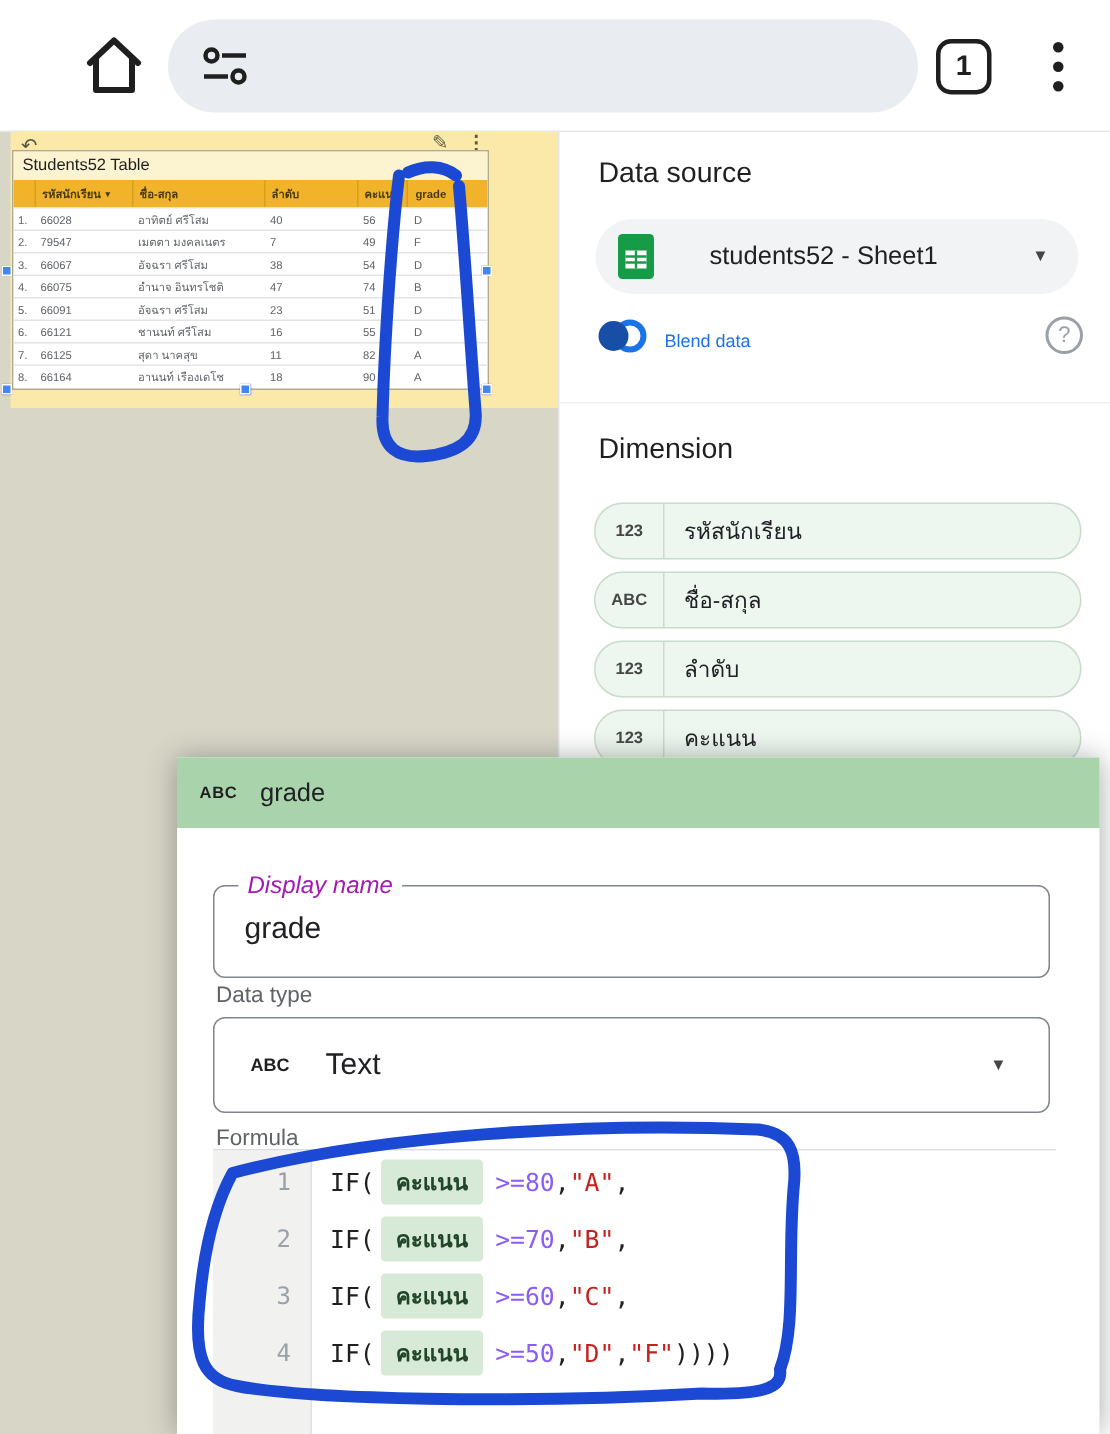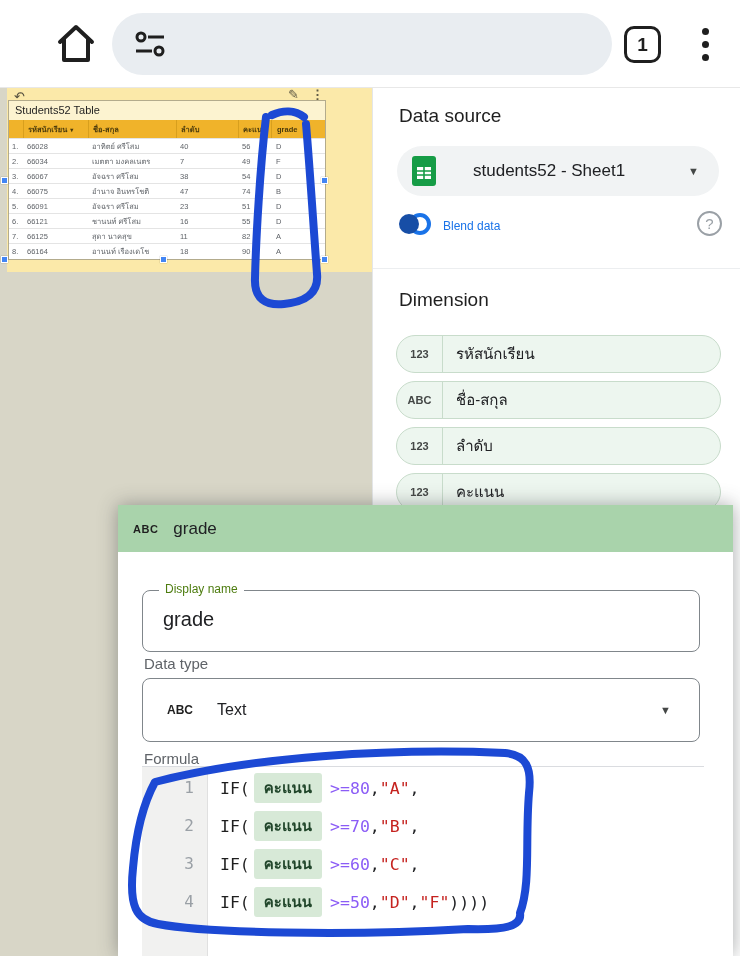--- a/index.html
+++ b/index.html
@@ -78,29 +78,29 @@
   .field-editor { position:absolute; left:118px; top:505px; width:615px; height:451px;
                   background:#fff; z-index:20; box-shadow:0 0 18px rgba(60,64,67,.45); }
   .fe-header { position:absolute; left:0; top:0; width:615px; height:47px; background:#a9d3ab;
                display:flex; align-items:center; padding-left:15px; }
   .fe-type { font-size:11px; font-weight:bold; color:#1f1f1f; letter-spacing:.5px; margin-right:15px; }
   .fe-title { font-size:17px; color:#202124; }
 
   .outlined-field { position:absolute; left:24px; top:85px; width:558px; height:62px;
                     border:1px solid #80868b; border-radius:8px; }
   .outlined-field label { position:absolute; left:16px; top:-9px; background:#fff;
-                          padding:0 6px; font-size:12px; color:#4d7c0f; }
+                          padding:0 6px; font-size:16px; color:#a21caf;font-style:italic; }
   .field-value { padding:17px 0 0 20px; font-size:20px; color:#202124; }
 
   .small-label { position:absolute; left:26px; font-size:15px; color:#5f6368; }
   .lbl-datatype { top:150px; } .lbl-formula { top:245px; }
   .datatype-select { position:absolute; left:24px; top:173px; width:558px; height:64px;
                      border:1px solid #80868b; border-radius:8px; display:flex; align-items:center; }
   .dt-badge { margin-left:24px; font-size:12px; font-weight:bold; color:#1f1f1f; }
-  .dt-value { margin-left:24px; font-size:16px; color:#202124; }
+  .dt-value { margin-left:24px; font-size:20px; color:#202124; }
   .dt-caret { position:absolute; right:28px; }
 
   .formula-editor { position:absolute; left:24px; top:261px; width:562px; height:190px;
                     border-top:1px solid #dadce0; display:flex; overflow:hidden; }
   .gutter { width:66px; background:#f1f1f0; border-right:1px solid #e0e0e0; padding-top:2px; }
   .ln { height:38px; line-height:38px; text-align:right; padding-right:13px;
         color:#9aa0a6; font-size:16px; font-family:"DejaVu Sans Mono", monospace; }
   .code { flex:1; padding-top:2px; background:#fff; }
   .code-line { height:38px; display:flex; align-items:center; padding-left:12px;
                font-family:"DejaVu Sans Mono", monospace; font-size:16.5px; white-space:pre; }
@@ -170,21 +170,21 @@
       <div class="tbl-row">
         <div class="c0">1.</div>
           <div class="c1">66028</div>
           <div class="c2">อาทิตย์ ศรีโสม</div>
           <div class="c3">40</div>
           <div class="c4">56</div>
           <div class="c5">D</div>
       </div>
       <div class="tbl-row">
         <div class="c0">2.</div>
-          <div class="c1">66034</div>
+          <div class="c1">79547</div>
           <div class="c2">เมตตา มงคลเนตร</div>
           <div class="c3">7</div>
           <div class="c4">49</div>
           <div class="c5">F</div>
       </div>
       <div class="tbl-row">
         <div class="c0">3.</div>
           <div class="c1">66067</div>
           <div class="c2">อัจฉรา ศรีโสม</div>
           <div class="c3">38</div>

